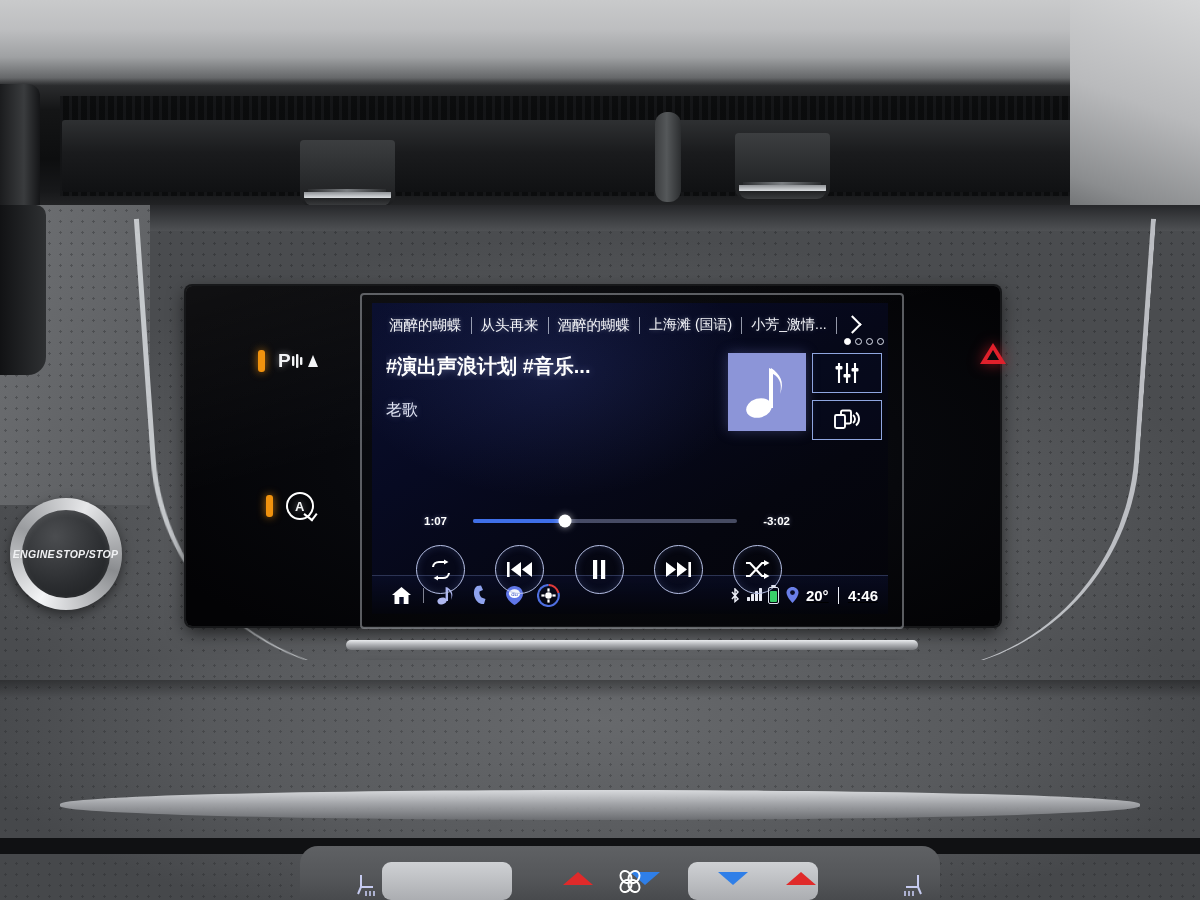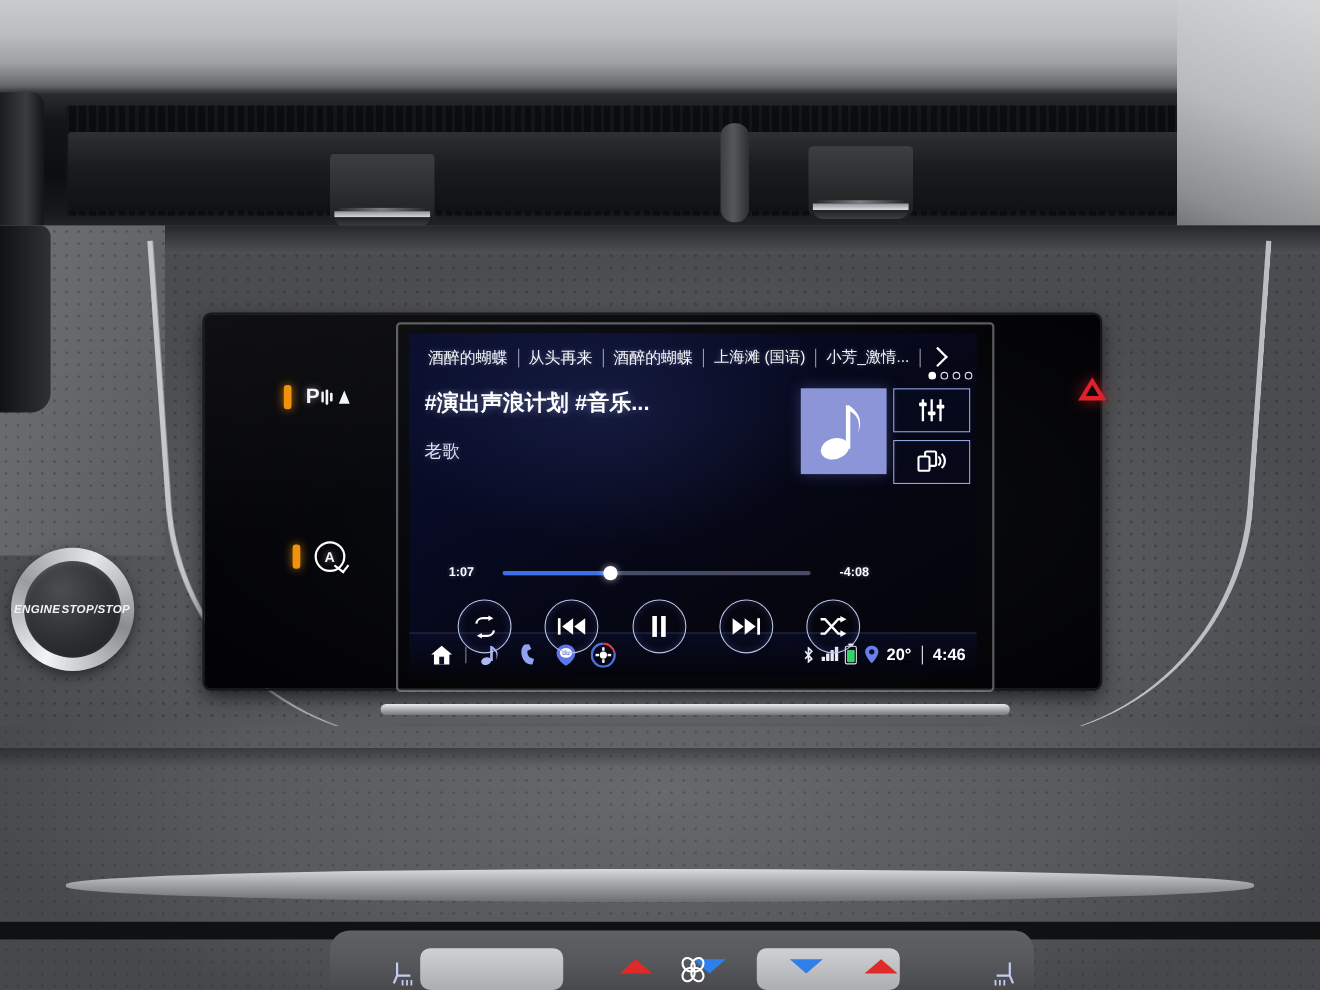--- a/index.html
+++ b/index.html
@@ -129,21 +129,21 @@
   .track-row{display:flex;gap:16px;}
   .track-meta{flex:1;min-width:0;}
   .track-title{color:#fff;font-size:20px;font-weight:700;white-space:nowrap;
     overflow:hidden;text-shadow:0 0 8px rgba(190,205,255,.45);}
   .track-sub{color:#dfe3f2;font-size:16px;margin-top:20px;text-shadow:0 0 6px rgba(180,195,255,.35);}
   .art{width:78px;height:78px;flex:0 0 auto;background:#8c95d8;
     display:flex;align-items:center;justify-content:center;
     box-shadow:0 0 12px rgba(120,132,215,.35);}
   .art svg{display:block;}
 
-  .prog-row{position:absolute;left:36px;right:16px;top:168px;display:flex;align-items:center;gap:26px;}
+  .prog-row{position:absolute;left:52px;right:16px;top:168px;display:flex;align-items:center;gap:26px;}
   .ptime{color:#fff;font-size:11.5px;font-weight:700;white-space:nowrap;
     text-shadow:0 0 5px rgba(200,210,255,.4);}
   .pbar{position:relative;flex:1;height:3.4px;background:rgba(150,160,200,.45);border-radius:2px;}
   .pfill{position:absolute;left:0;top:0;height:100%;background:#3f6fe8;border-radius:2px;}
   .phandle{position:absolute;top:50%;width:13px;height:13px;border-radius:50%;
     background:#fff;transform:translate(-50%,-50%);box-shadow:0 0 7px rgba(255,255,255,.6);}
 
   .ctrls{position:absolute;left:44px;right:24px;top:198px;display:flex;justify-content:space-between;}
   .cbtn{width:47px;height:47px;border-radius:50%;border:1.6px solid #b8c2e8;
     display:flex;align-items:center;justify-content:center;
@@ -334,21 +334,21 @@
             </svg>
           </div>
         </div>
 
         <div class="prog-row">
           <div class="ptime">1:07</div>
           <div class="pbar">
             <div class="pfill" id="pfill" style="width: 35%;"></div>
             <div class="phandle" id="phandle" style="left: 35%;"></div>
           </div>
-          <div class="ptime">-4:08</div>
+          <div class="ptime">-3:02</div>
         </div>
 
         <div class="ctrls">
           <div class="cbtn">
             <svg width="24" height="22" viewBox="0 0 24 22">
               <g fill="none" stroke="#fff" stroke-width="2.1">
                 <path d="M4 8 a6 5.5 0 0 1 6-5 h6"></path>
                   <path d="M20 14 a6 5.5 0 0 1 -6 5 h-6"></path>
               </g>
               <path d="M15 0.5 L19.5 3 L15 5.5 Z" fill="#fff"></path>

